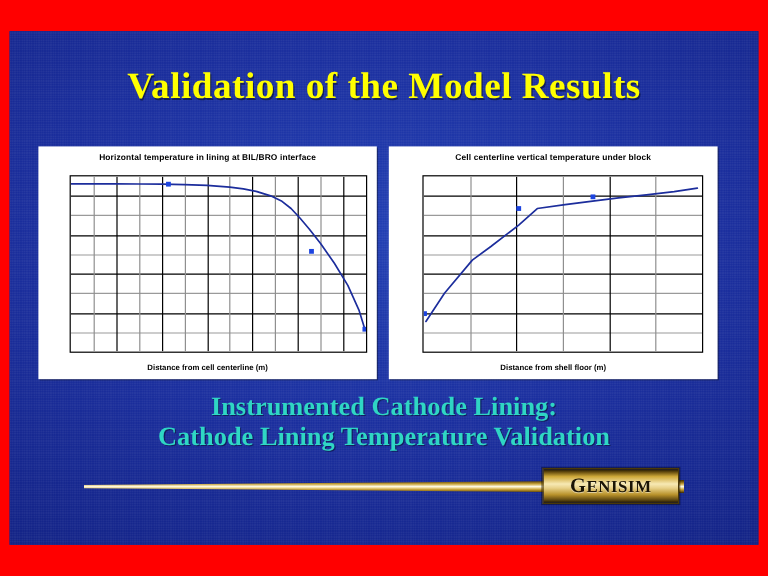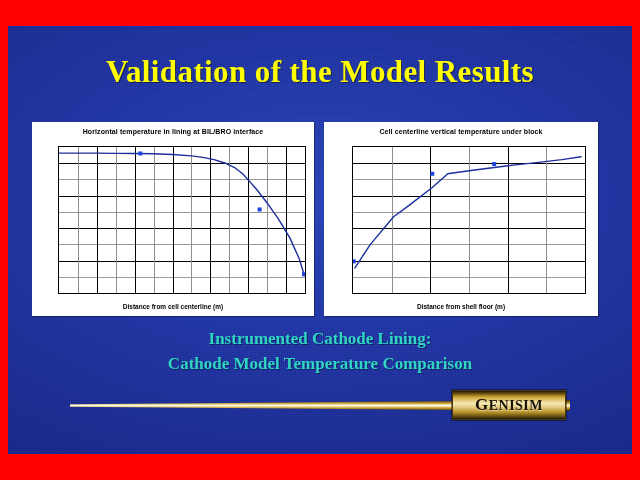--- a/index.html
+++ b/index.html
@@ -66,21 +66,21 @@
   }
   #plot-left  {left:26px; top:24px; width:246px;height:146px;}
   #plot-right {left:28px; top:24px; width:232px;height:146px;}
 
   .plot svg{position:absolute;left:0;top:0;width:100%;height:100%;display:block;}
 
   
   #subtitle{
     position:absolute;left:0;top:300px;width:624px;text-align:center;
     font-family:"Liberation Serif", serif;
-    font-weight:bold;font-size:17px;color:#2fd6c4;
+    font-weight:bold;font-size:22px;color:#2fd6c4;
     line-height:25px;
     text-shadow:1px 1px 0 rgba(0,0,0,.4);
   }
   #subtitle div{white-space:nowrap;}
 
   
   #goldbar{
     position:absolute;left:62px;top:371px;width:500px;height:16px;
   }
   #goldbar .bar{
@@ -173,21 +173,21 @@
           <rect x="-1.23" y="112.37" width="4" height="4" fill="#1c44e0"></rect>
           <rect x="77.27" y="24.77" width="4" height="4" fill="#1c44e0"></rect>
           <rect x="139.13" y="15.03" width="4" height="4" fill="#1c44e0"></rect>
         </svg>
     </div>
     <div class="xlabel">Distance from shell floor (m)</div>
   </div>
 
   <div id="subtitle">
     <div>Instrumented Cathode Lining:</div>
-    <div>Cathode Model Temperature Comparison</div>
+    <div>Cathode Lining Temperature Validation</div>
   </div>
 
   <div id="goldbar">
     <div class="bar"></div>
     <div id="logo">
       <span class="txt"><span class="cap">G</span><span>ENISIM</span></span>
     </div>
   </div>
 
 </div>

